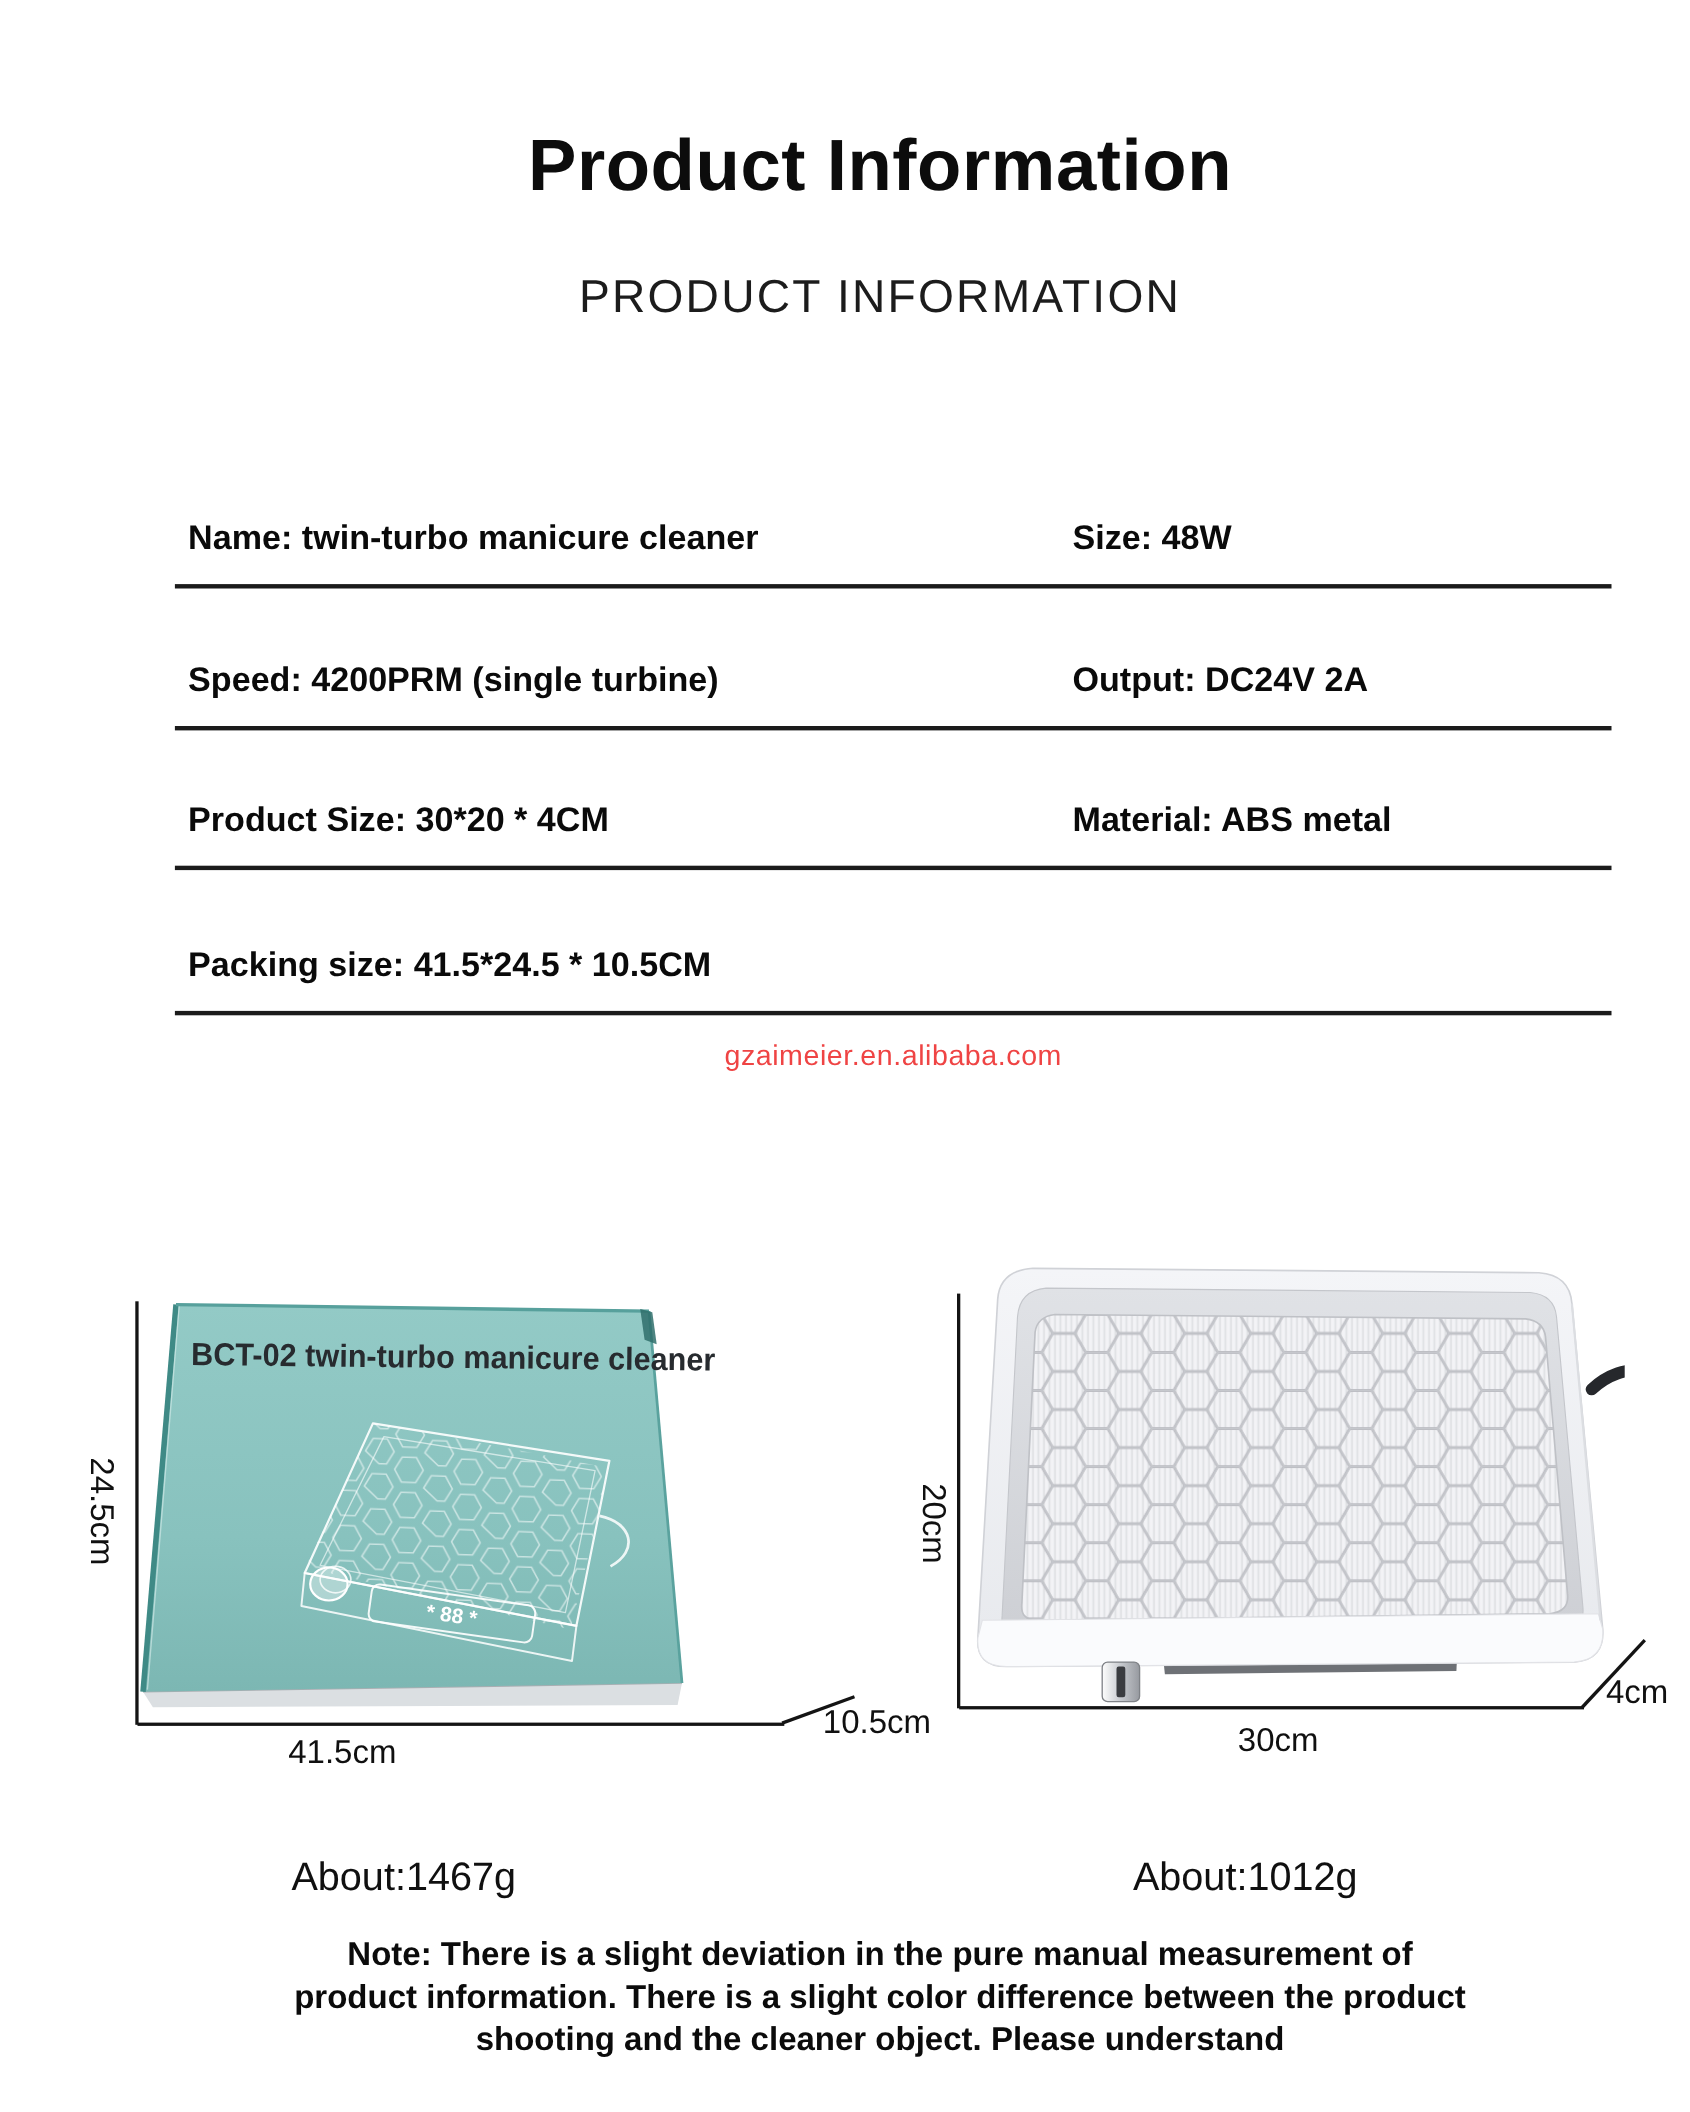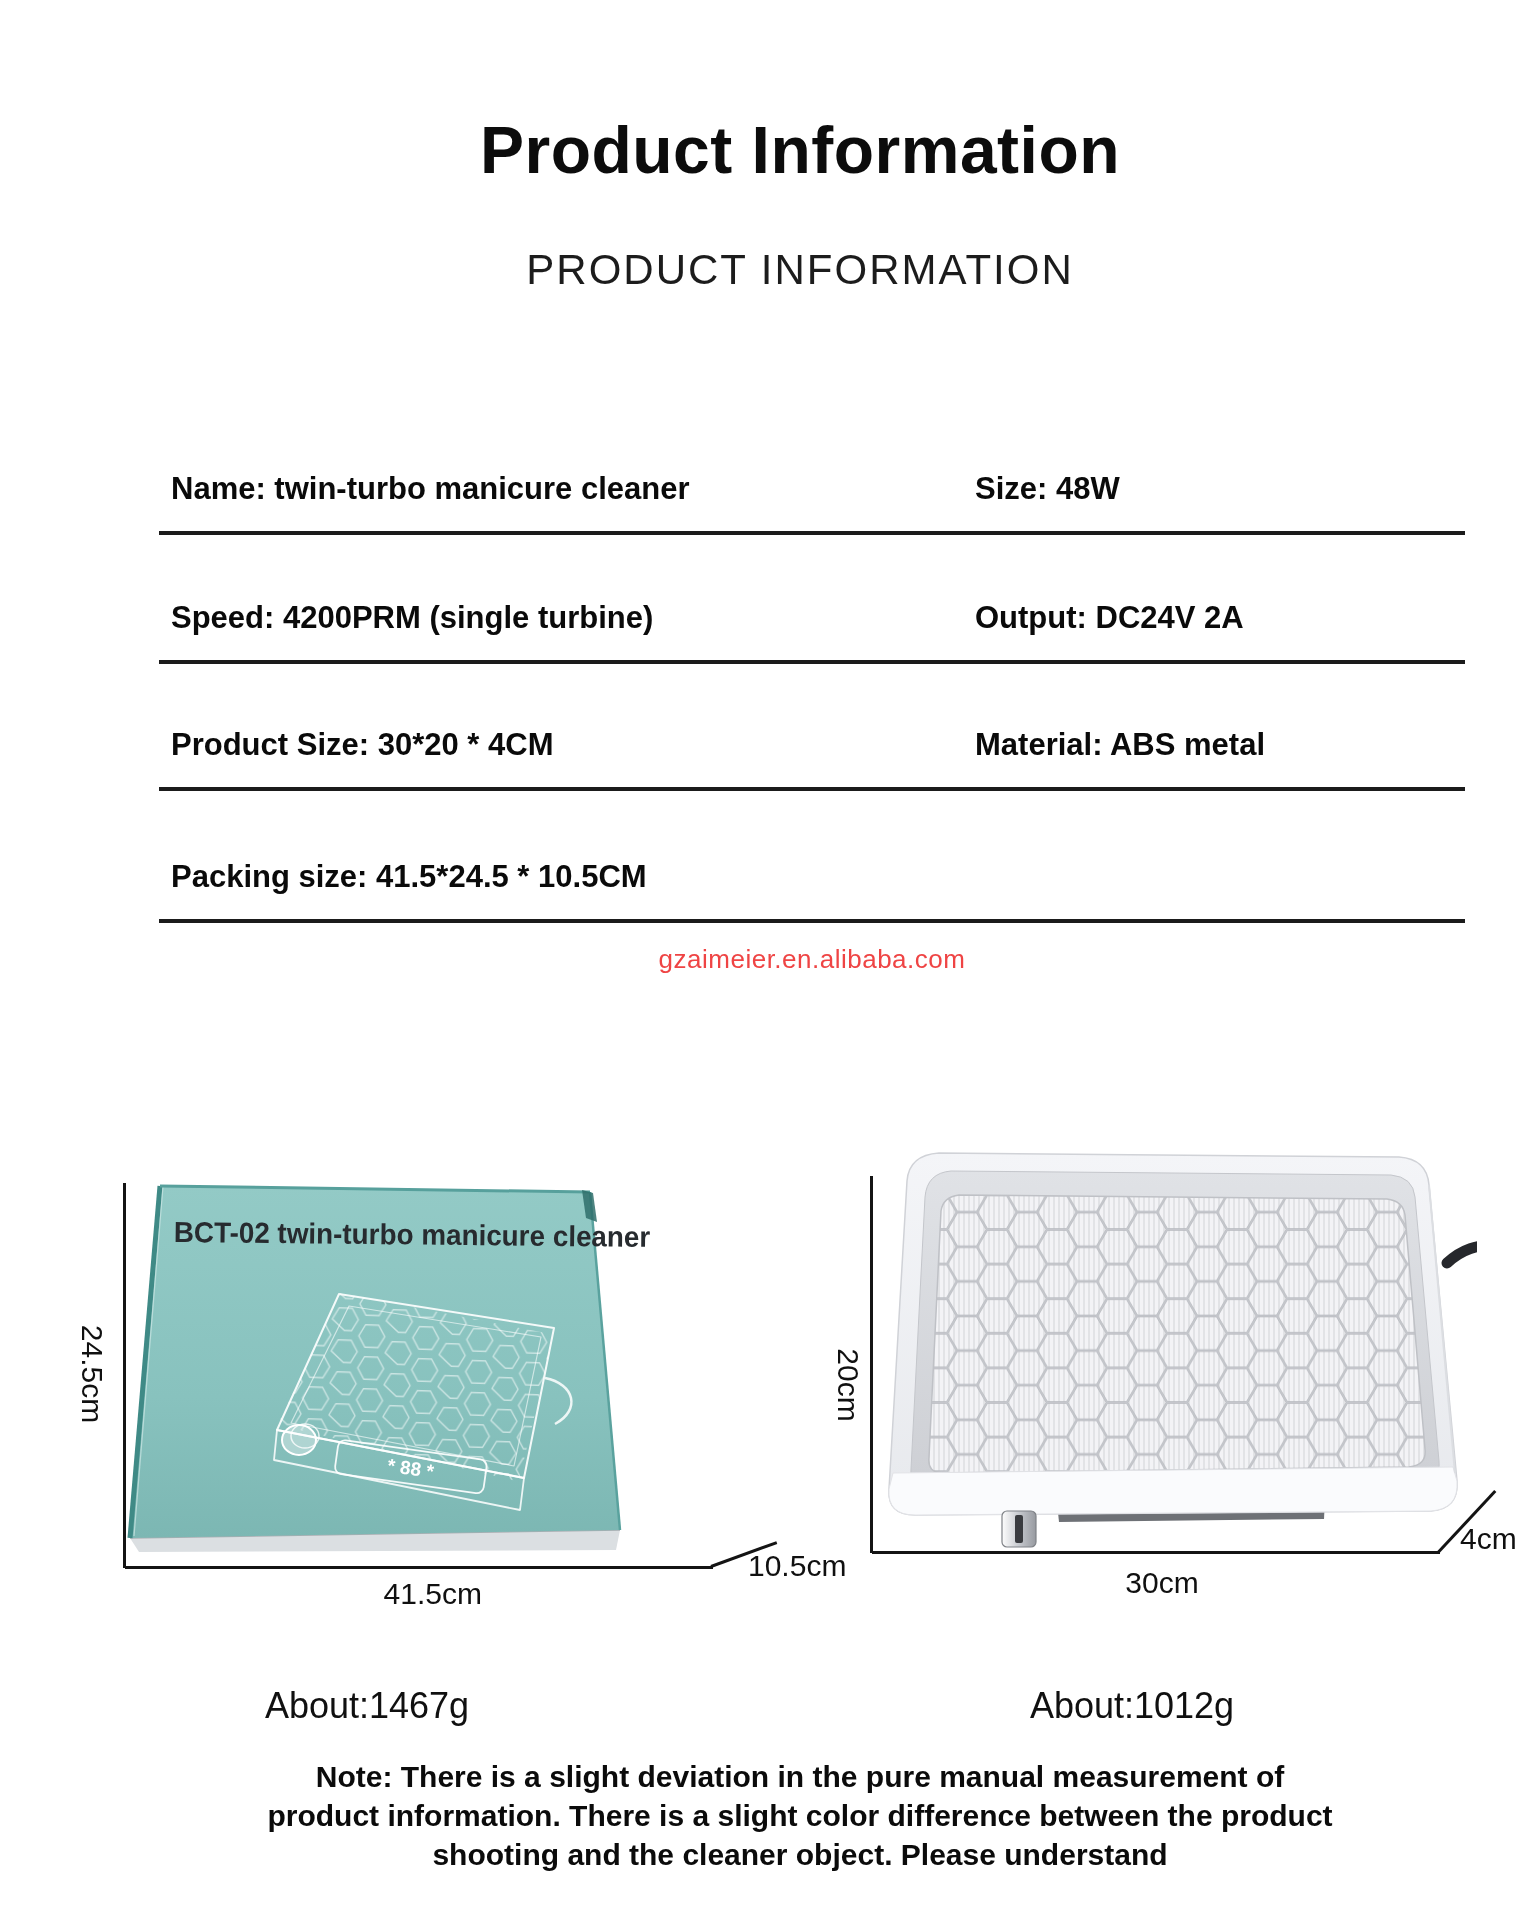--- a/index.html
+++ b/index.html
@@ -34,21 +34,21 @@
   .dim{background:#141414;}
   .dim-v-left{left:91px;top:1183px;width:3px;height:385px;}
   .dim-h-left{left:93px;top:1566px;width:588px;height:3px;}
   .dim-diag-left{left:679px;top:1565px;width:70px;height:3px;transform:rotate(-20deg);transform-origin:left center;}
   .dim-v-right{left:838px;top:1176px;width:3px;height:377px;}
   .dim-h-right{left:840px;top:1551px;width:568px;height:3px;}
   .dim-diag-right{left:1406px;top:1551px;width:84px;height:3px;transform:rotate(-47deg);transform-origin:left center;}
   
   .dim-label{font-size:30px;font-weight:400;color:#101010;white-space:nowrap;}
   .lbl-245{left:-20px;top:1357px;width:160px;text-align:center;transform:rotate(90deg);}
-  .lbl-415{left:230px;top:1577px;width:220px;text-align:right;}
+  .lbl-415{left:230px;top:1577px;width:220px;text-align:left;}
   .lbl-105{left:716px;top:1549px;}
   .lbl-20{left:746px;top:1368px;width:140px;text-align:center;transform:rotate(90deg);}
   .lbl-30{left:1040px;top:1566px;width:180px;text-align:center;}
   .lbl-4{left:1428px;top:1522px;}
   
   .box-svg{left:95px;top:1178px;}
   .box-label{
     left:142px;top:1216px;width:440px;font-size:29px;font-weight:700;color:#272b2f;
     transform:rotate(0.6deg) scaleX(.96);transform-origin:left top;white-space:nowrap;
   }

